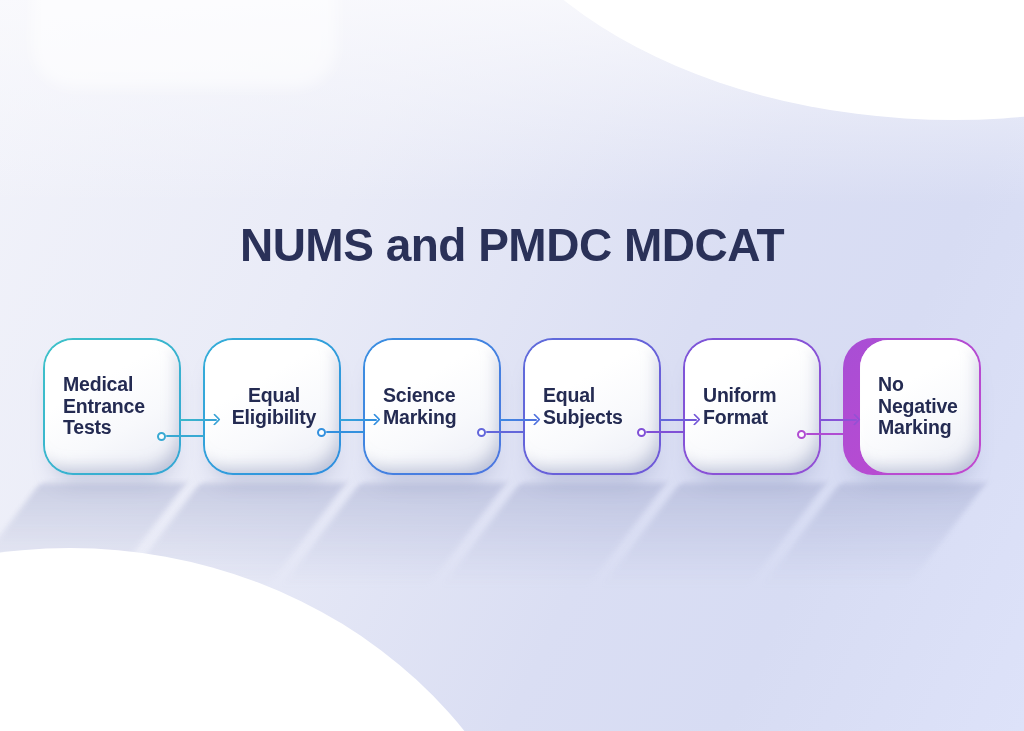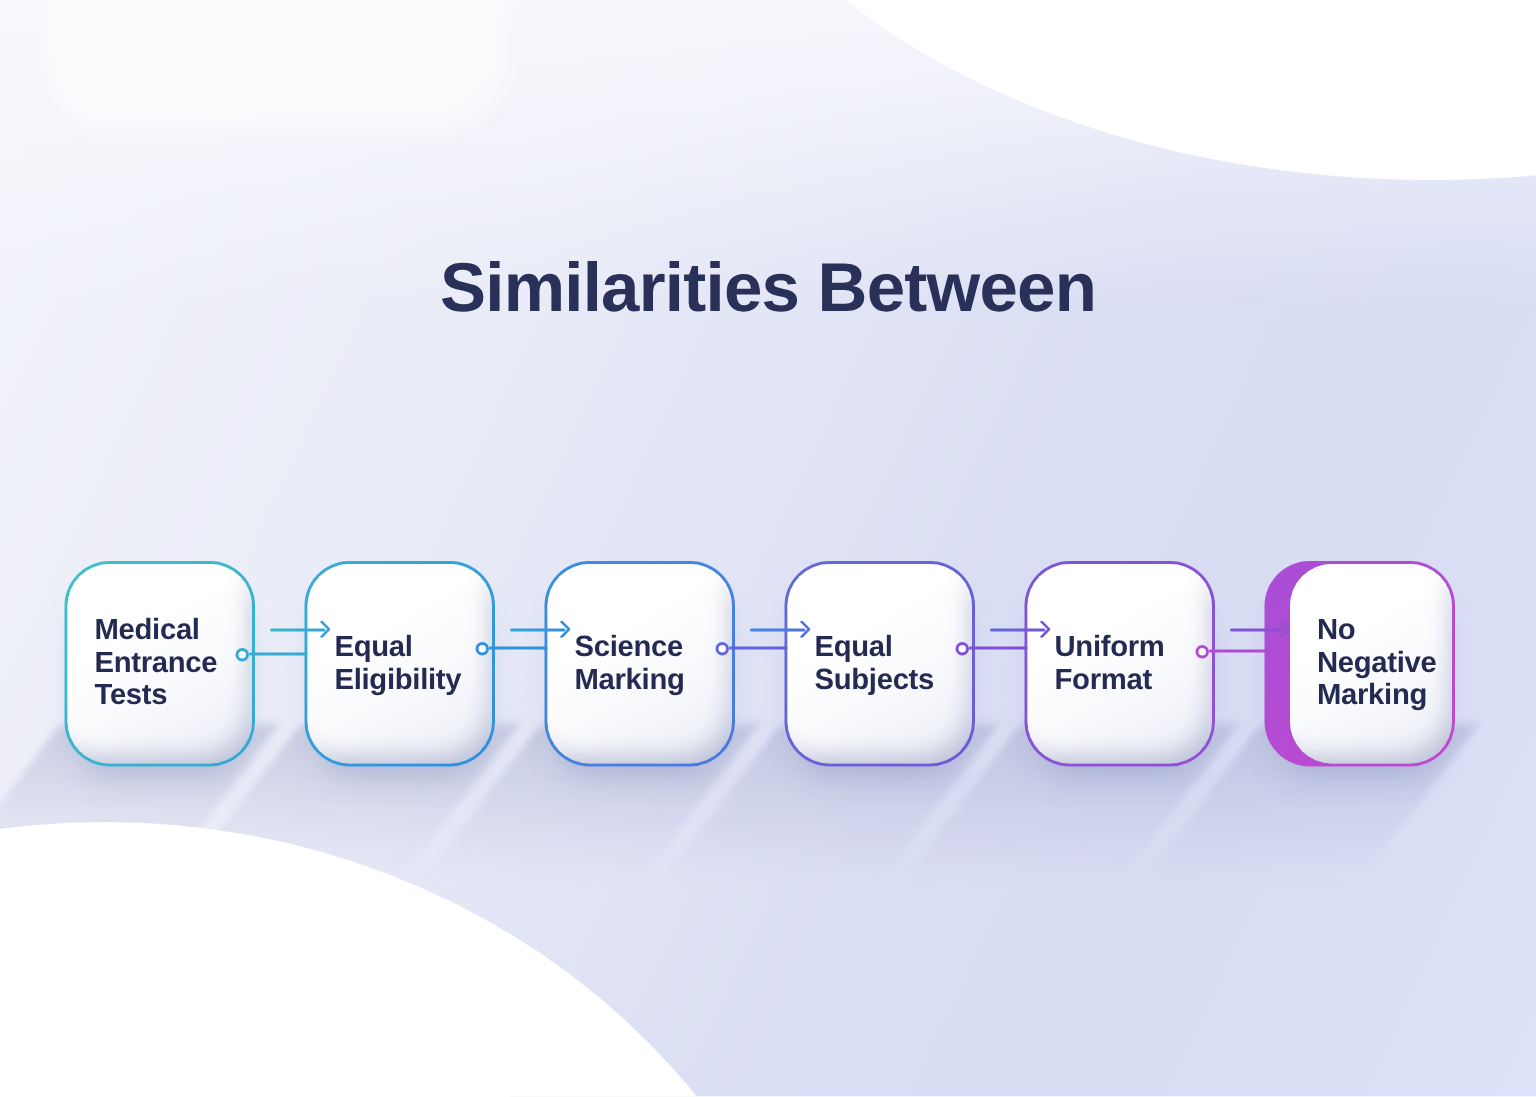--- a/index.html
+++ b/index.html
@@ -53,22 +53,22 @@
     font-size:46px;
     line-height:54px;
     font-weight:bold;
     letter-spacing:-0.5px;
     color:var(--tc,#2a3158);
   }
 
   
   .box-wrap{
     position:absolute;
-    top:374px;
-    width:127px;height:137px;
+    top:338px;
+    width:138px;height:137px;
     padding:2px;
     border-radius:30px;
     background:linear-gradient(135deg, var(--b1), var(--b2));
     box-shadow:0 16px 22px -12px rgba(118,128,172,0.40);
   }
   .box-inner{
     width:100%;height:100%;
     border-radius:28px;
     background:linear-gradient(150deg, #ffffff 34%, #f8f9fc 64%, #eaecf5 100%);
     box-shadow:
@@ -121,30 +121,31 @@
   <div class="streak" style="left:40px"></div>
   <div class="streak" style="left:200px"></div>
   <div class="streak" style="left:360px"></div>
   <div class="streak" style="left:520px"></div>
   <div class="streak" style="left:680px"></div>
   <div class="streak" style="left:840px"></div>
   <div class="blob blob-top-right"></div>
   <div class="blob blob-bottom-left"></div>
 
   <h1 class="title" style="--tc: #2a3158;">
-    <span>Similarities Between</span><br>
+    <br>
+    <span>NUMS and PMDC MDCAT</span>
   </h1>
 
   <div style="--txt: #242b52;">
     <div class="box-wrap" style="left: 43px; --b1: #3ec2c9; --b2: #35a6d4;">
       <div class="box-inner">
         <span class="box-label">Medical Entrance Tests</span>
       </div>
     </div>
-    <div class="box-wrap" style="left: 203px; --b1: #35aed8; --b2: #2f8edf;">
+    <div class="box-wrap" style="left: 203px; text-align: center; --b1: #35aed8; --b2: #2f8edf;">
       <div class="box-inner">
         <span class="box-label">Equal Eligibility</span>
       </div>
     </div>
     <div class="box-wrap" style="left: 363px; --b1: #3a8fe1; --b2: #4d76e0;">
       <div class="box-inner">
         <span class="box-label">Science Marking</span>
       </div>
     </div>
     <div class="box-wrap" style="left: 523px; --b1: #5e6cdb; --b2: #7059d8;">

